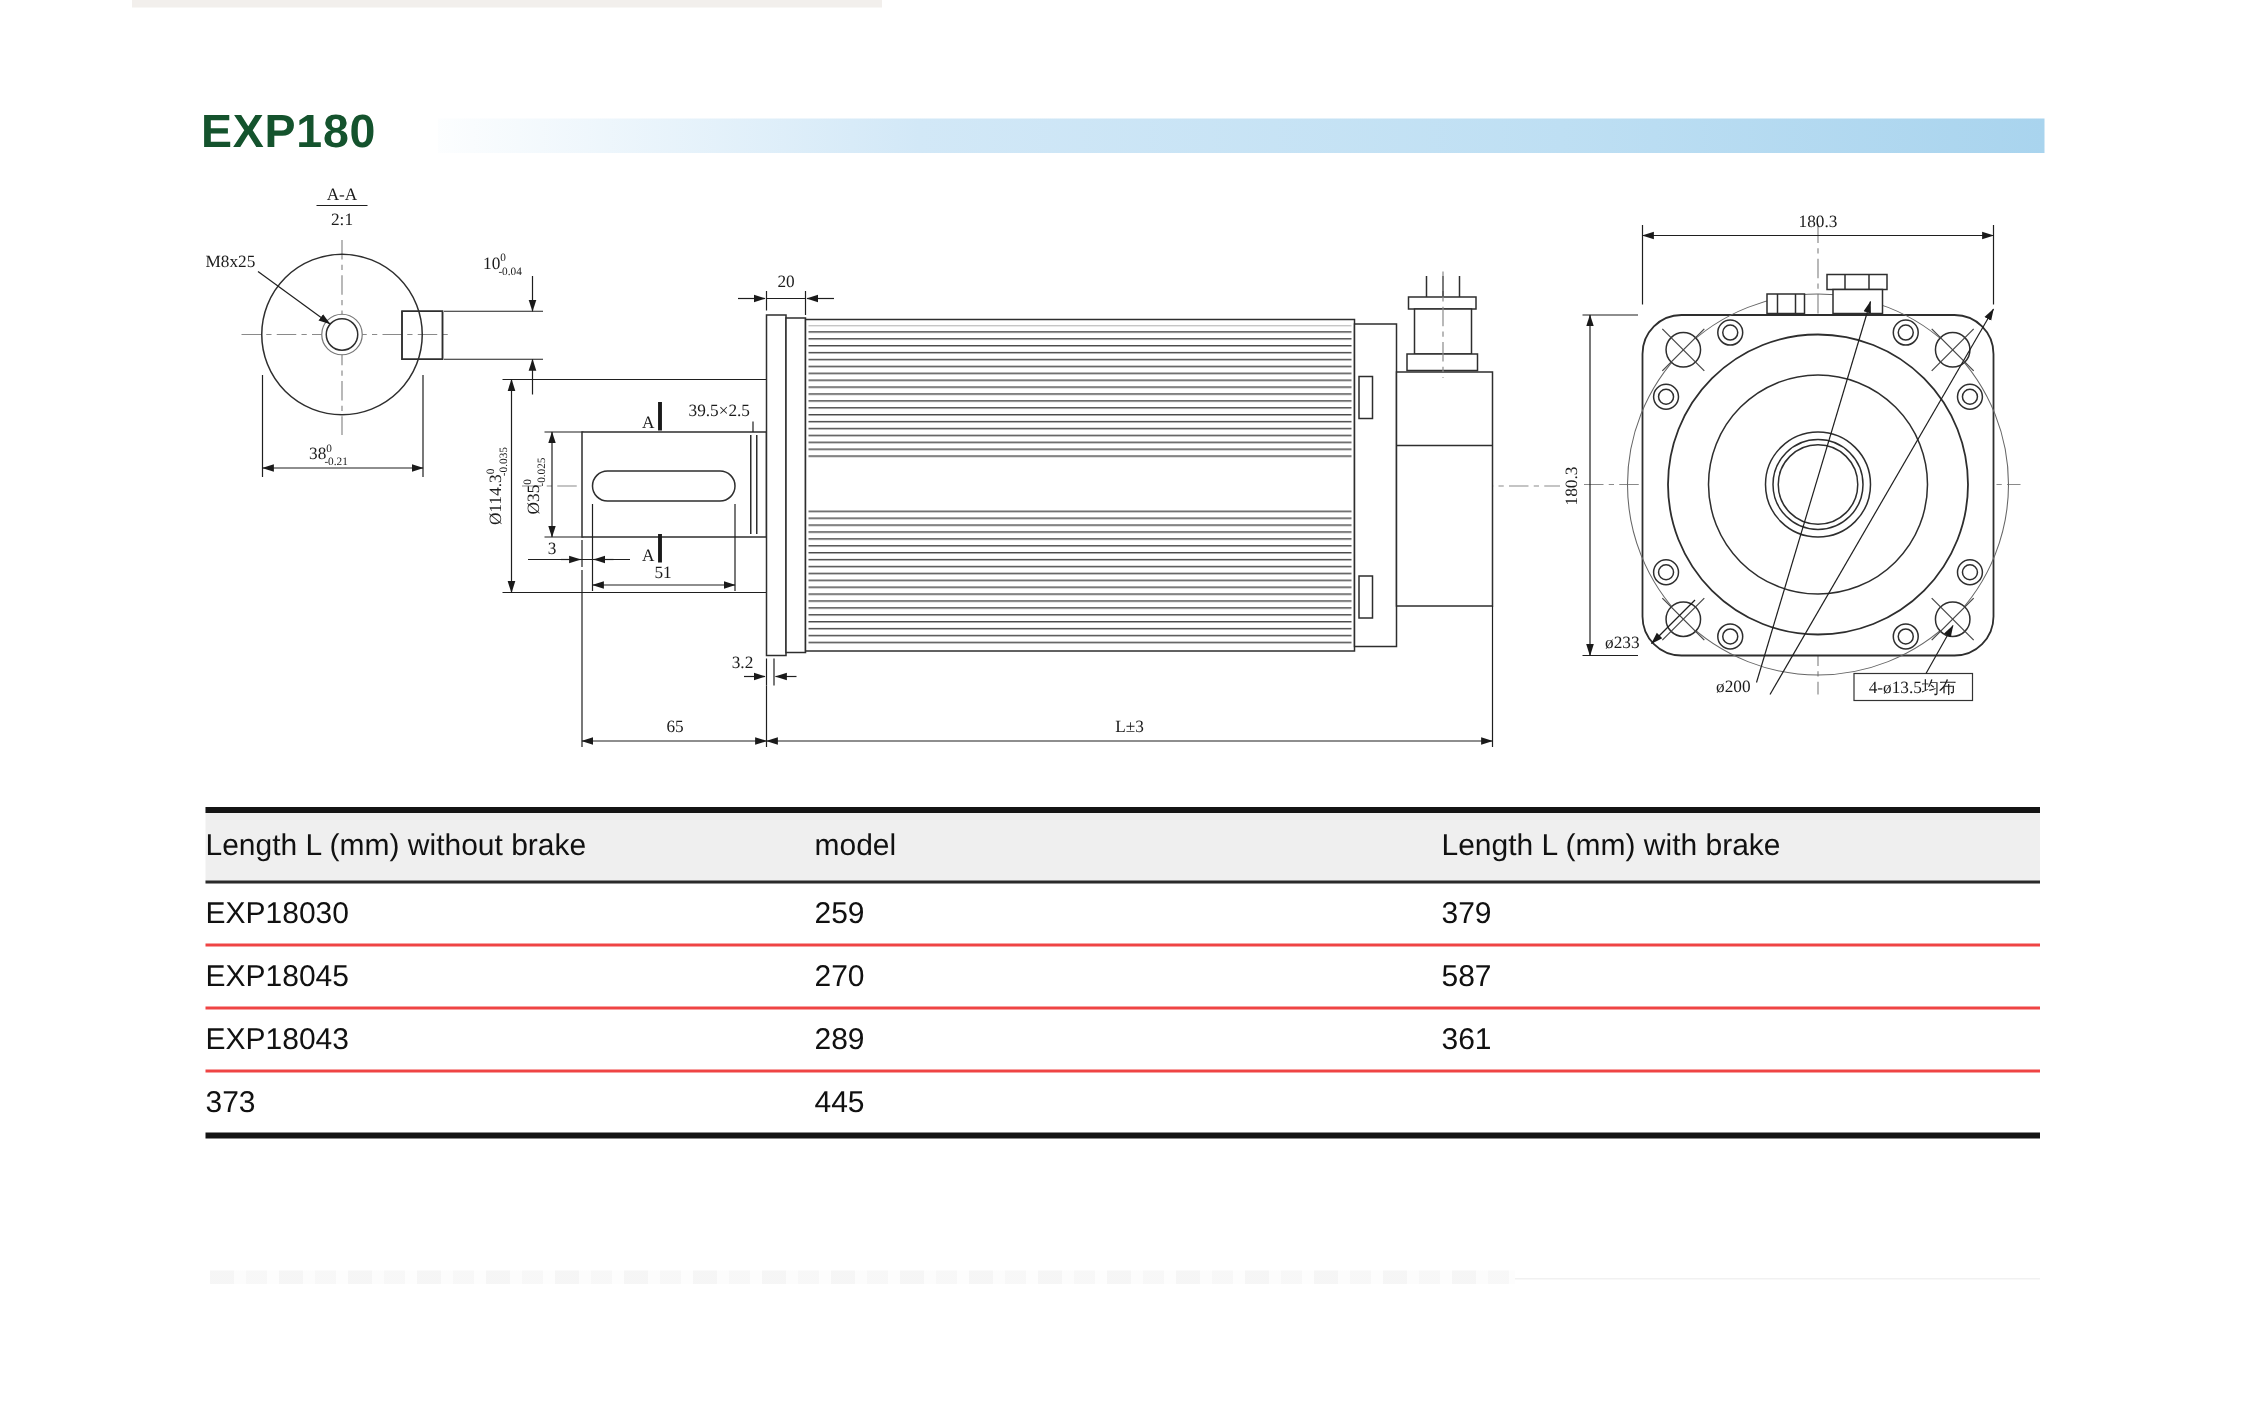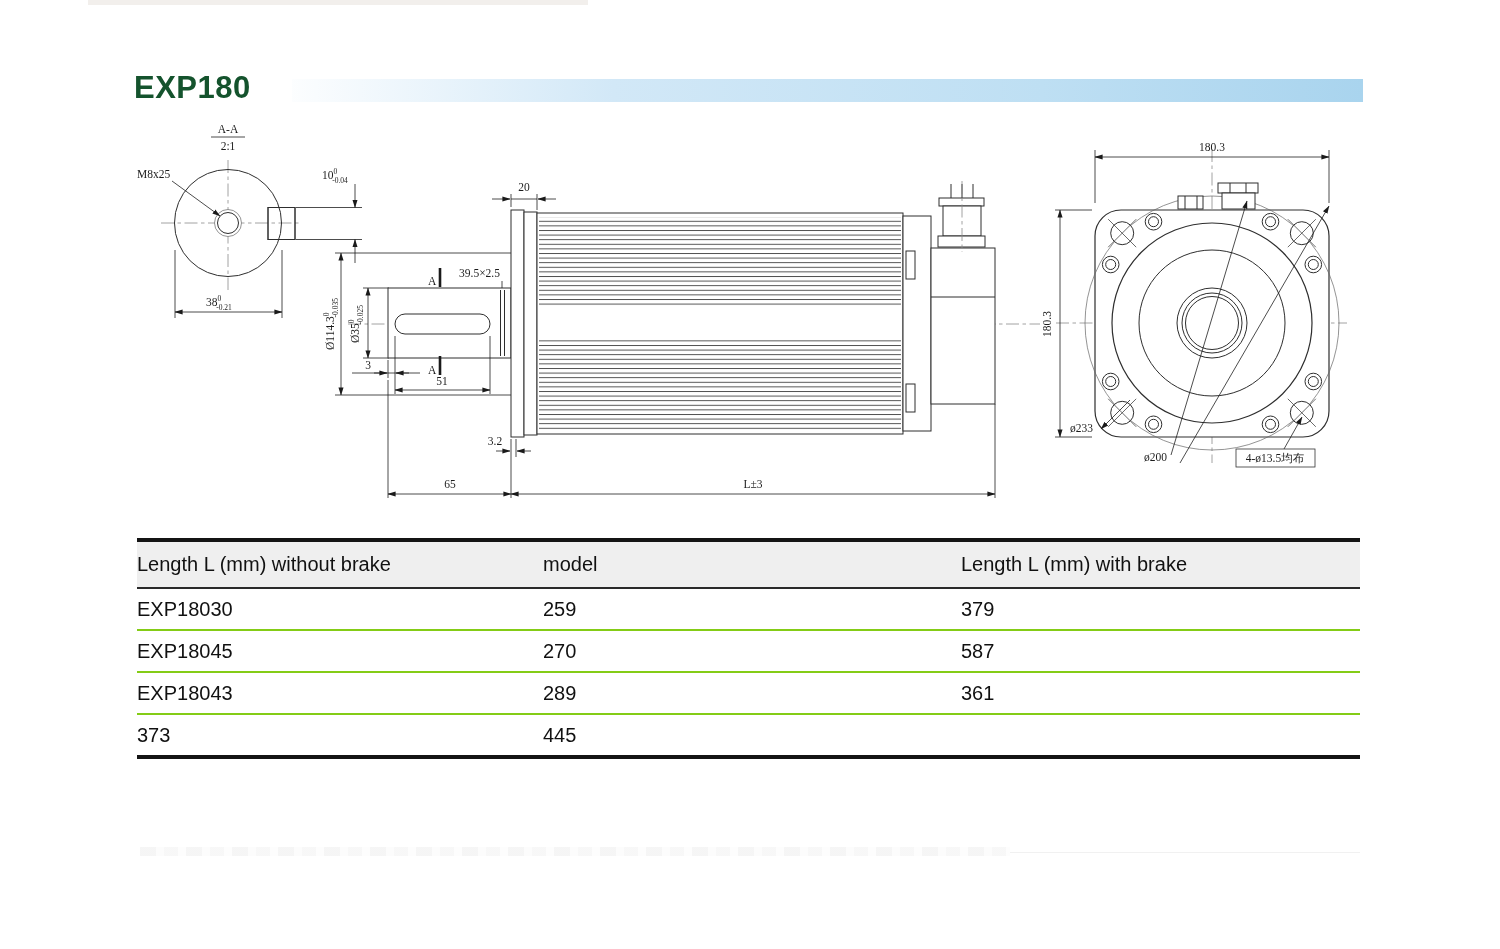--- a/index.html
+++ b/index.html
@@ -16,21 +16,21 @@
   svg .dim{stroke:#1f1f1f;stroke-width:.8;fill:none;}
   svg .cl{stroke:#8a8a8a;stroke-width:.8;fill:none;stroke-dasharray:13 3.5 3.5 3.5;}
   svg text{fill:#1c1c1c;font-family:"Liberation Serif",serif;font-size:11.5px;}
   svg .tol{font-size:7.5px;}
   svg .secmark{stroke:#1a1a1a;stroke-width:2.6;}
   .dtable{position:absolute;left:137px;top:538px;width:1223px;border-bottom:4px solid #141414;
           color:#111;font-size:20px;}
   .thead{display:grid;grid-template-columns:406px 418px 1fr;height:45px;align-items:center;
          background:#efefef;border-top:4px solid #141414;border-bottom:2px solid #2a2a2a;}
   .trow{display:grid;grid-template-columns:406px 418px 1fr;height:40px;align-items:center;}
-  .trow + .trow{border-top:2px solid #84cc16;}
+  .trow + .trow{border-top:2px solid #ef4444;}
   .bottom-faint{position:absolute;left:140px;top:847px;width:870px;height:9px;opacity:.5;
     background:repeating-linear-gradient(90deg,#ececec 0 16px,#f9f9f9 16px 24px,#f0f0f0 24px 38px,#fbfbfb 38px 46px);}
   .faint-line{position:absolute;left:1010px;top:852px;width:350px;height:1px;background:#f1f1f1;}
 </style>
 </head>
 <body>
 
 <div class="stage">
   <div class="top-artifact"></div>
   <h1 class="title">EXP180</h1>

